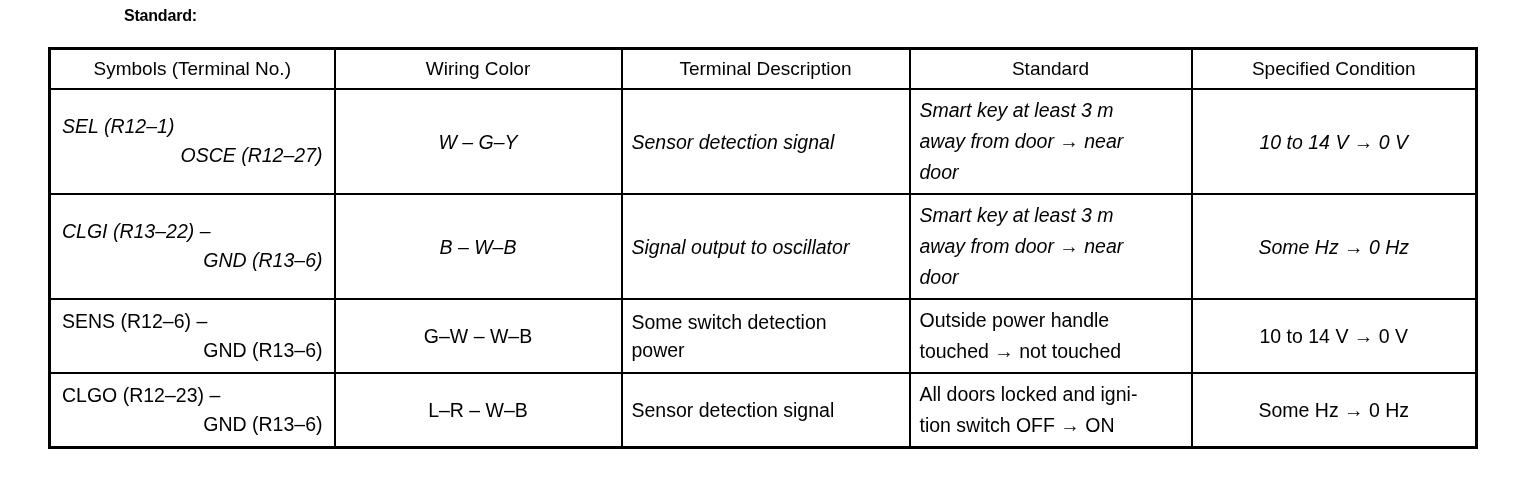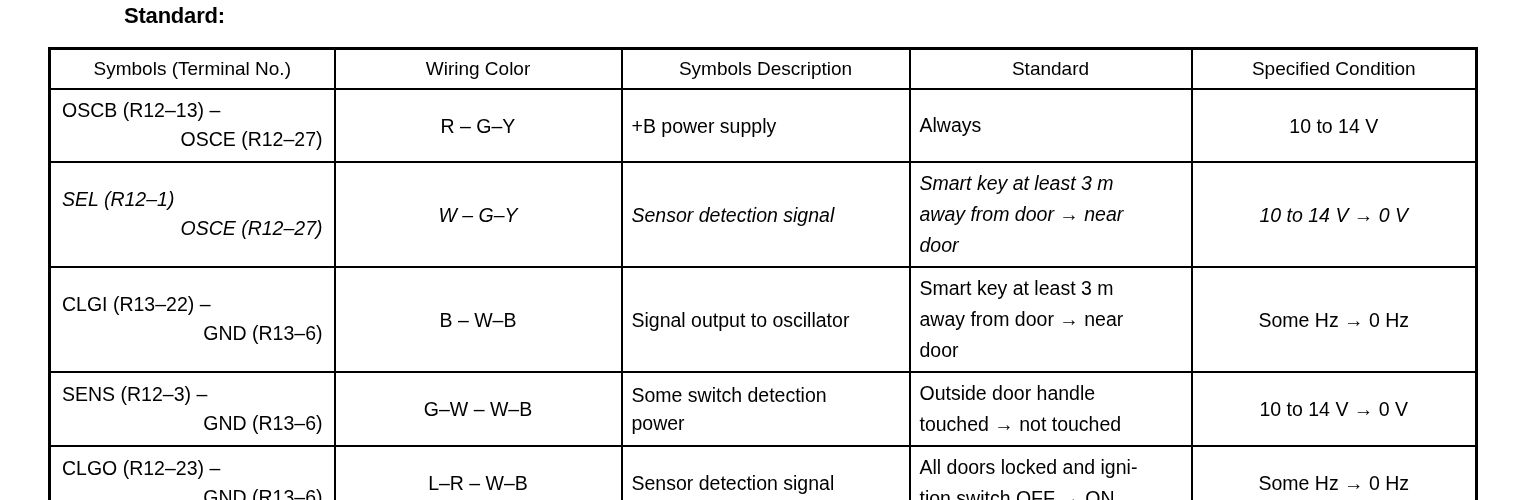--- a/index.html
+++ b/index.html
@@ -16,21 +16,21 @@
   }
   .page {
     position: relative;
     width: 1520px;
     height: 500px;
   }
   .page-title {
     position: absolute;
     left: 124px;
     top: 1px;
-    font-size: 22px;
+    font-size: 16px;
     font-weight: bold;
     letter-spacing: -0.2px;
     line-height: 30px;
     white-space: nowrap;
   }
   .spec-table {
     position: absolute;
     left: 48px;
     top: 47px;
     width: 1427px;
@@ -93,21 +93,21 @@
   td.cell-spec {
     text-align: center;
     font-size: 19.5px;
     line-height: 26px;
     padding: 4px 6px;
     white-space: nowrap;
   }
   .rowline { display: block; }
   .r-tall  { height: 66px; }
   .r-xtall { height: 98px; font-style: italic; }
-  .r-mid   { height: 96px; }
+  .r-mid   { height: 96px; font-style: italic; }
   .r-short { height: 67px; }
 </style>
 </head>
 <body>
 
 <div class="page">
 
   <div class="page-title">Standard:</div>
 
   <table class="spec-table">
@@ -115,41 +115,27 @@
       <col class="col-sym">
         <col class="col-wire">
         <col class="col-desc">
         <col class="col-cond">
         <col class="col-spec">
     </colgroup>
     <thead>
       <tr>
         <th>Symbols (Terminal No.)</th>
         <th>Wiring Color</th>
-        <th>Symbols Description</th>
+        <th>Terminal Description</th>
         <th>Standard</th>
         <th>Specified Condition</th>
       </tr>
     </thead>
     <tbody>
 
-      <tr class="r-tall">
-        <td class="cell-sym">
-          <span class="rowline">OSCB (R12–13) –</span>
-          <span class="ln2">OSCE (R12–27)</span>
-        </td>
-        <td class="cell-wire">R – G–Y</td>
-        <td class="cell-desc">
-          <span class="rowline">+B power supply</span>
-        </td>
-        <td class="cell-cond">
-          <span class="rowline">Always</span>
-        </td>
-        <td class="cell-spec">10 to 14 V</td>
-      </tr>
 
       <tr class="r-xtall">
         <td class="cell-sym">
           <span class="rowline">SEL (R12–1)</span>
           <span class="ln2">OSCE (R12–27)</span>
         </td>
         <td class="cell-wire">W – G–Y</td>
         <td class="cell-desc">
           <span class="rowline">Sensor detection signal</span>
         </td>
@@ -173,30 +159,30 @@
         <td class="cell-cond">
           <span class="rowline">Smart key at least 3 m</span>
           <span class="rowline">away from door → near</span>
           <span class="rowline">door</span>
         </td>
         <td class="cell-spec">Some Hz → 0 Hz</td>
       </tr>
 
       <tr class="r-short">
         <td class="cell-sym">
-          <span class="rowline">SENS (R12–3) –</span>
+          <span class="rowline">SENS (R12–6) –</span>
           <span class="ln2">GND (R13–6)</span>
         </td>
         <td class="cell-wire">G–W – W–B</td>
         <td class="cell-desc">
           <span class="rowline">Some switch detection</span>
           <span class="rowline">power</span>
         </td>
         <td class="cell-cond">
-          <span class="rowline">Outside door handle</span>
+          <span class="rowline">Outside power handle</span>
           <span class="rowline">touched → not touched</span>
         </td>
         <td class="cell-spec">10 to 14 V → 0 V</td>
       </tr>
 
       <tr class="r-short">
         <td class="cell-sym">
           <span class="rowline">CLGO (R12–23) –</span>
           <span class="ln2">GND (R13–6)</span>
         </td>

